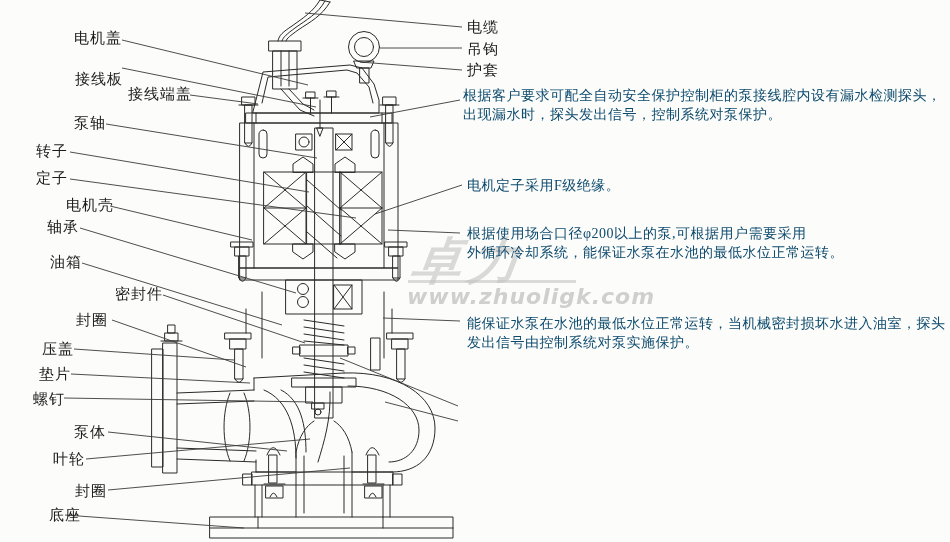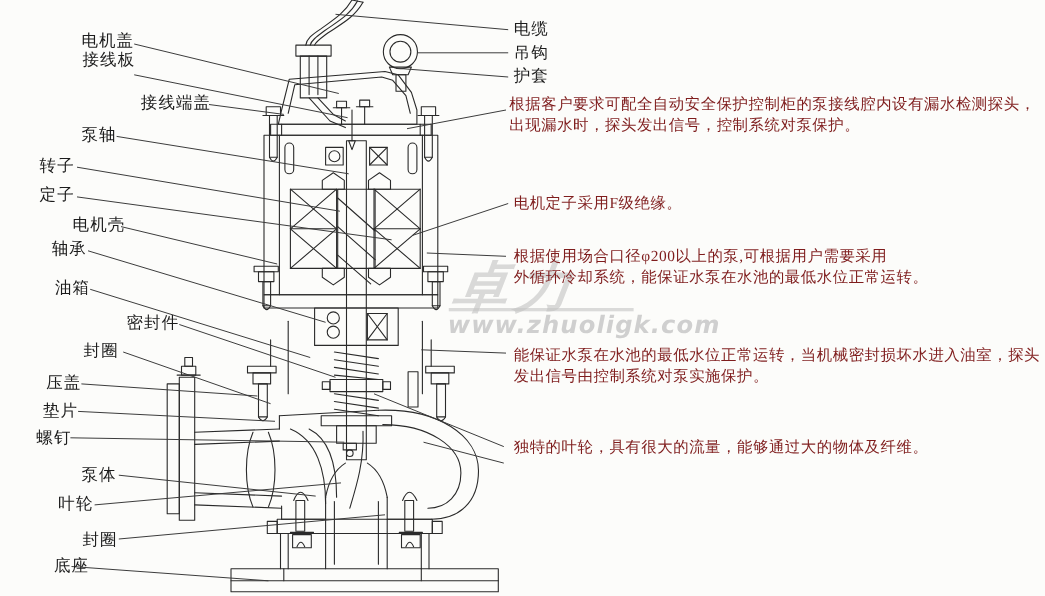--- a/index.html
+++ b/index.html
@@ -6,21 +6,21 @@
   .stage{
     position:relative;width:950px;height:542px;background:#fcfcfa;
     overflow:hidden;font-family:"Liberation Serif","DejaVu Serif",serif;
   }
   .stage svg{position:absolute;left:0;top:0;z-index:2;}
   .lbl{
     position:absolute;z-index:3;font-size:15px;color:#1c1c1c;
     letter-spacing:1px;white-space:nowrap;line-height:1;
   }
   .note{
-    position:absolute;z-index:3;font-size:14px;color:#7f1d1d;
+    position:absolute;z-index:3;font-size:14px;color:#0c4a6e;
     letter-spacing:0.5px;line-height:19px;white-space:nowrap;
   }
   .note div{white-space:nowrap;}
   .wm{position:absolute;z-index:1;color:#bdbdbd;}
   .wm-logo{
     left:412px;top:228px;font-size:50px;font-weight:bold;font-style:italic;
     letter-spacing:7px;font-family:"DejaVu Sans",sans-serif;opacity:.55;
     transform:skewX(-8deg);
   }
   .wm-line{left:408px;top:280px;width:168px;height:3px;background:#c3c3c3;opacity:.6;}
@@ -281,21 +281,21 @@
       <line x1="460" y1="100" x2="370" y2="117"></line>
       <line x1="462" y1="185" x2="375" y2="214"></line>
       <line x1="460" y1="233" x2="388" y2="230"></line>
       <line x1="460" y1="321" x2="383" y2="318"></line>
       <line x1="458" y1="406" x2="340" y2="358"></line>
       <line x1="458" y1="421" x2="385" y2="402"></line>
     </g>
   </svg>
 
   <div class="lbl" style="left:74px;top:31px">电机盖</div>
-  <div class="lbl" style="left:75px;top:48px">接线板</div>
+  <div class="lbl" style="left:75px;top:72px">接线板</div>
   <div class="lbl" style="left:128px;top:87px">接线端盖</div>
   <div class="lbl" style="left:74px;top:116px">泵轴</div>
   <div class="lbl" style="left:36px;top:144px">转子</div>
   <div class="lbl" style="left:36px;top:171px">定子</div>
   <div class="lbl" style="left:66px;top:198px">电机壳</div>
   <div class="lbl" style="left:47px;top:220px">轴承</div>
   <div class="lbl" style="left:50px;top:255px">油箱</div>
   <div class="lbl" style="left:115px;top:287px">密封件</div>
   <div class="lbl" style="left:76px;top:313px">封圈</div>
   <div class="lbl" style="left:42px;top:342px">压盖</div>
@@ -319,16 +319,15 @@
   </div>
   <div class="note" style="left:467px;top:224px">
     <div>根据使用场合口径φ200以上的泵,可根据用户需要采用</div>
     <div>外循环冷却系统，能保证水泵在水池的最低水位正常运转。</div>
   </div>
   <div class="note" style="left:467px;top:314px">
     <div>能保证水泵在水池的最低水位正常运转，当机械密封损坏水进入油室，探头</div>
     <div>发出信号由控制系统对泵实施保护。</div>
   </div>
   <div class="note" style="left:467px;top:398px">
-    <div>独特的叶轮，具有很大的流量，能够通过大的物体及纤维。</div>
   </div>
 
 </div>
 
 </body></html>

